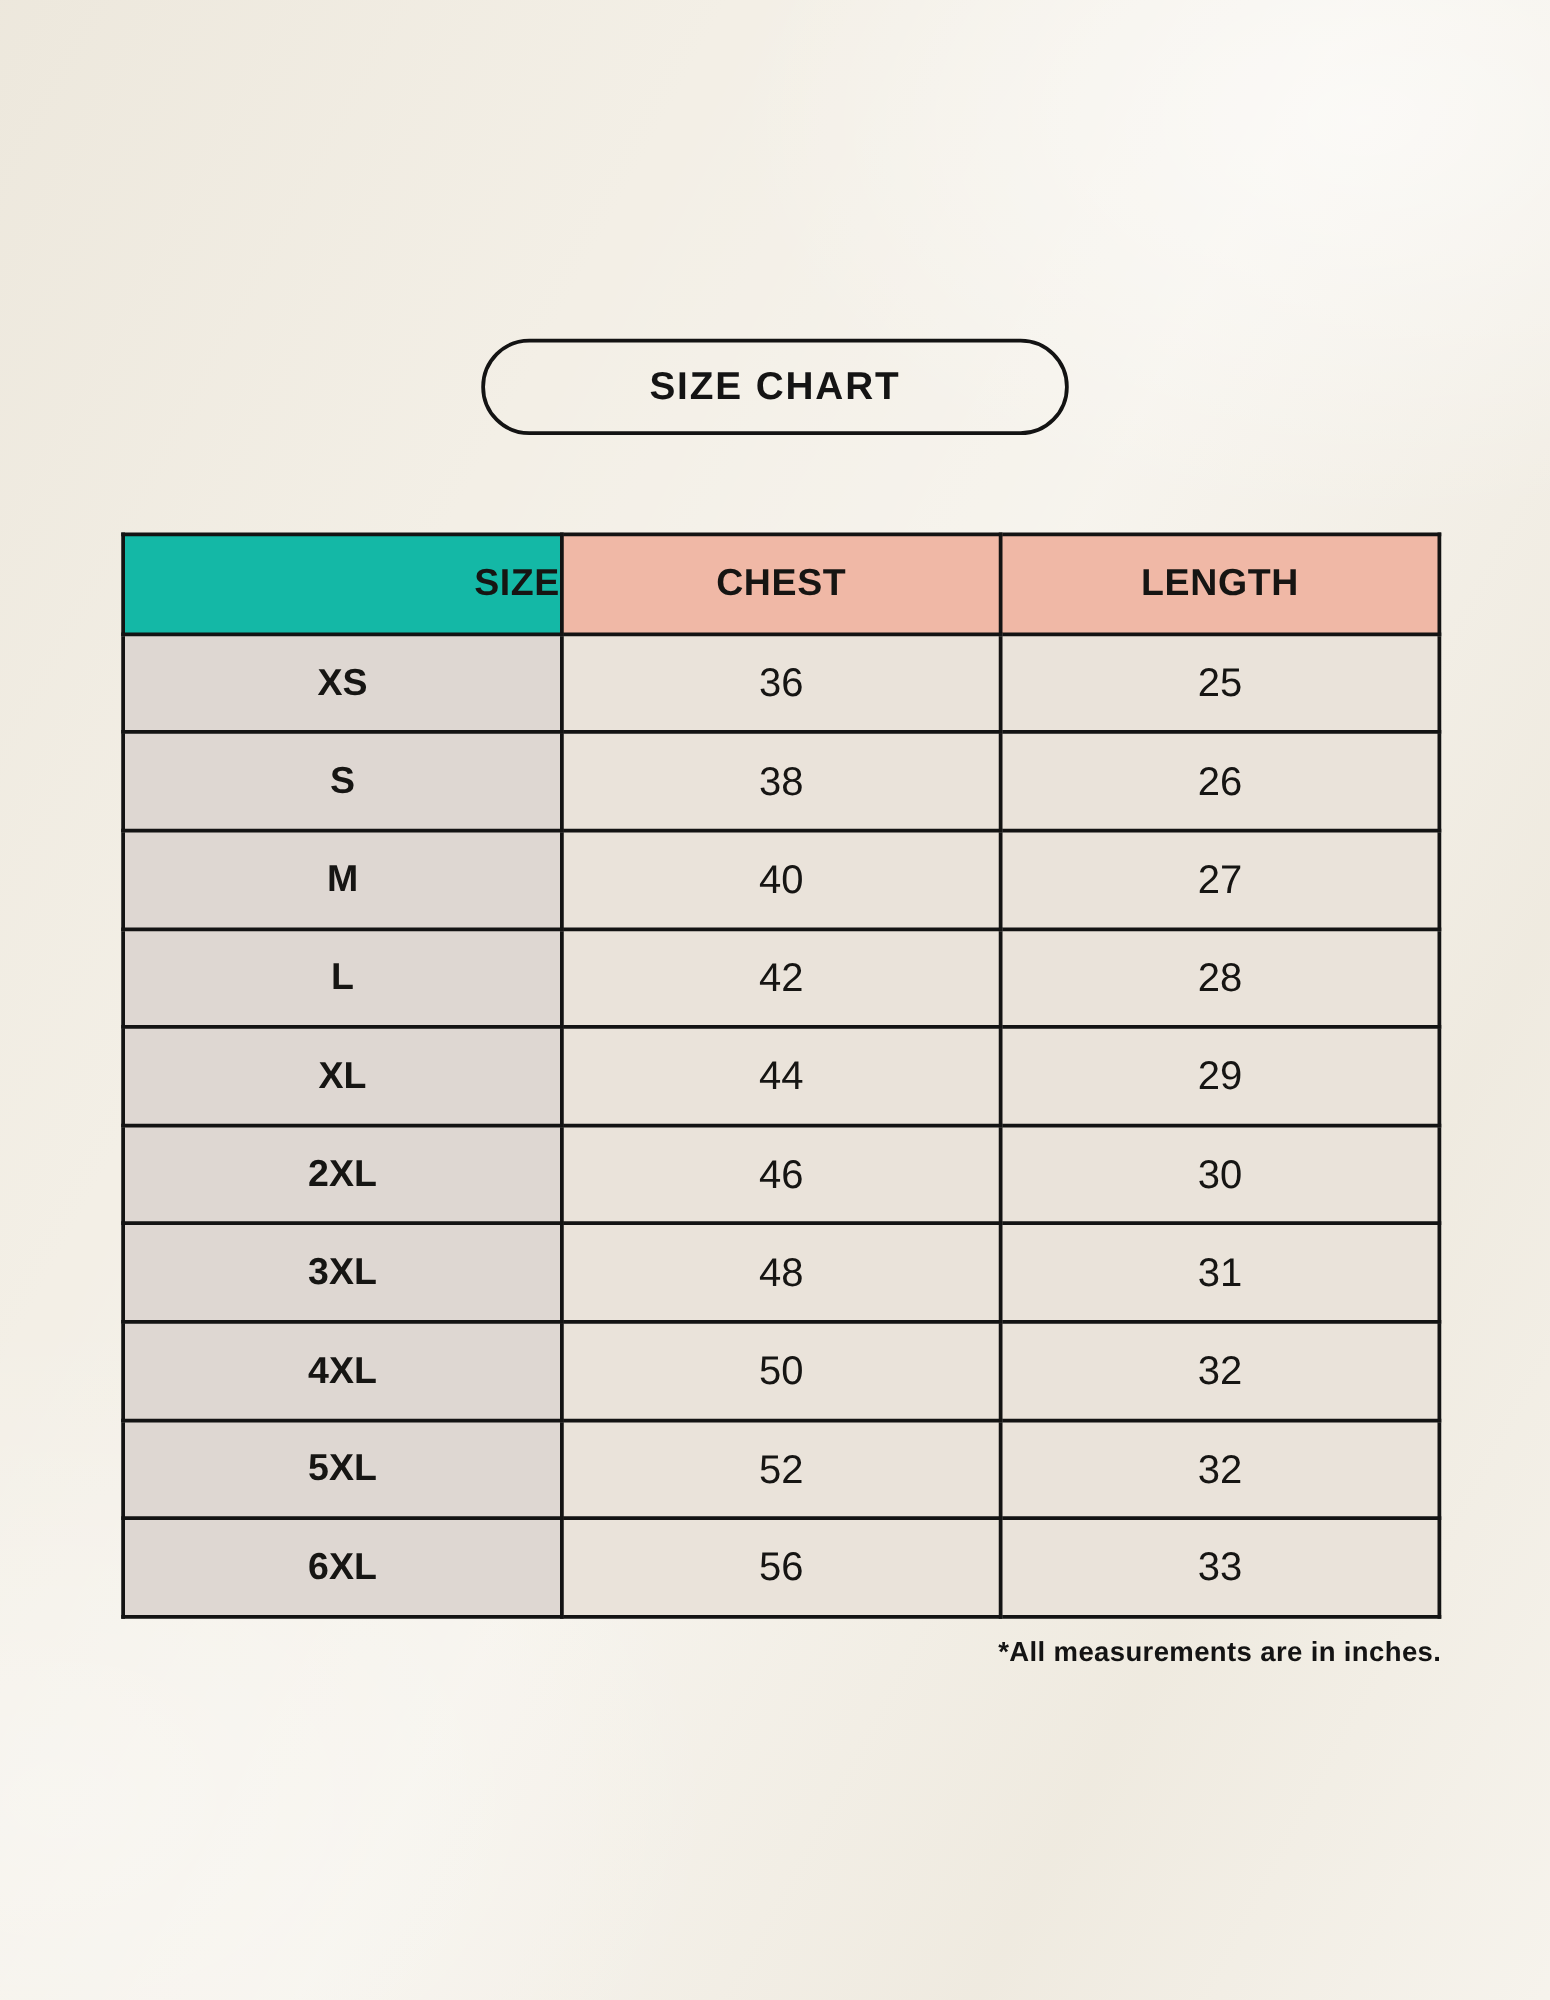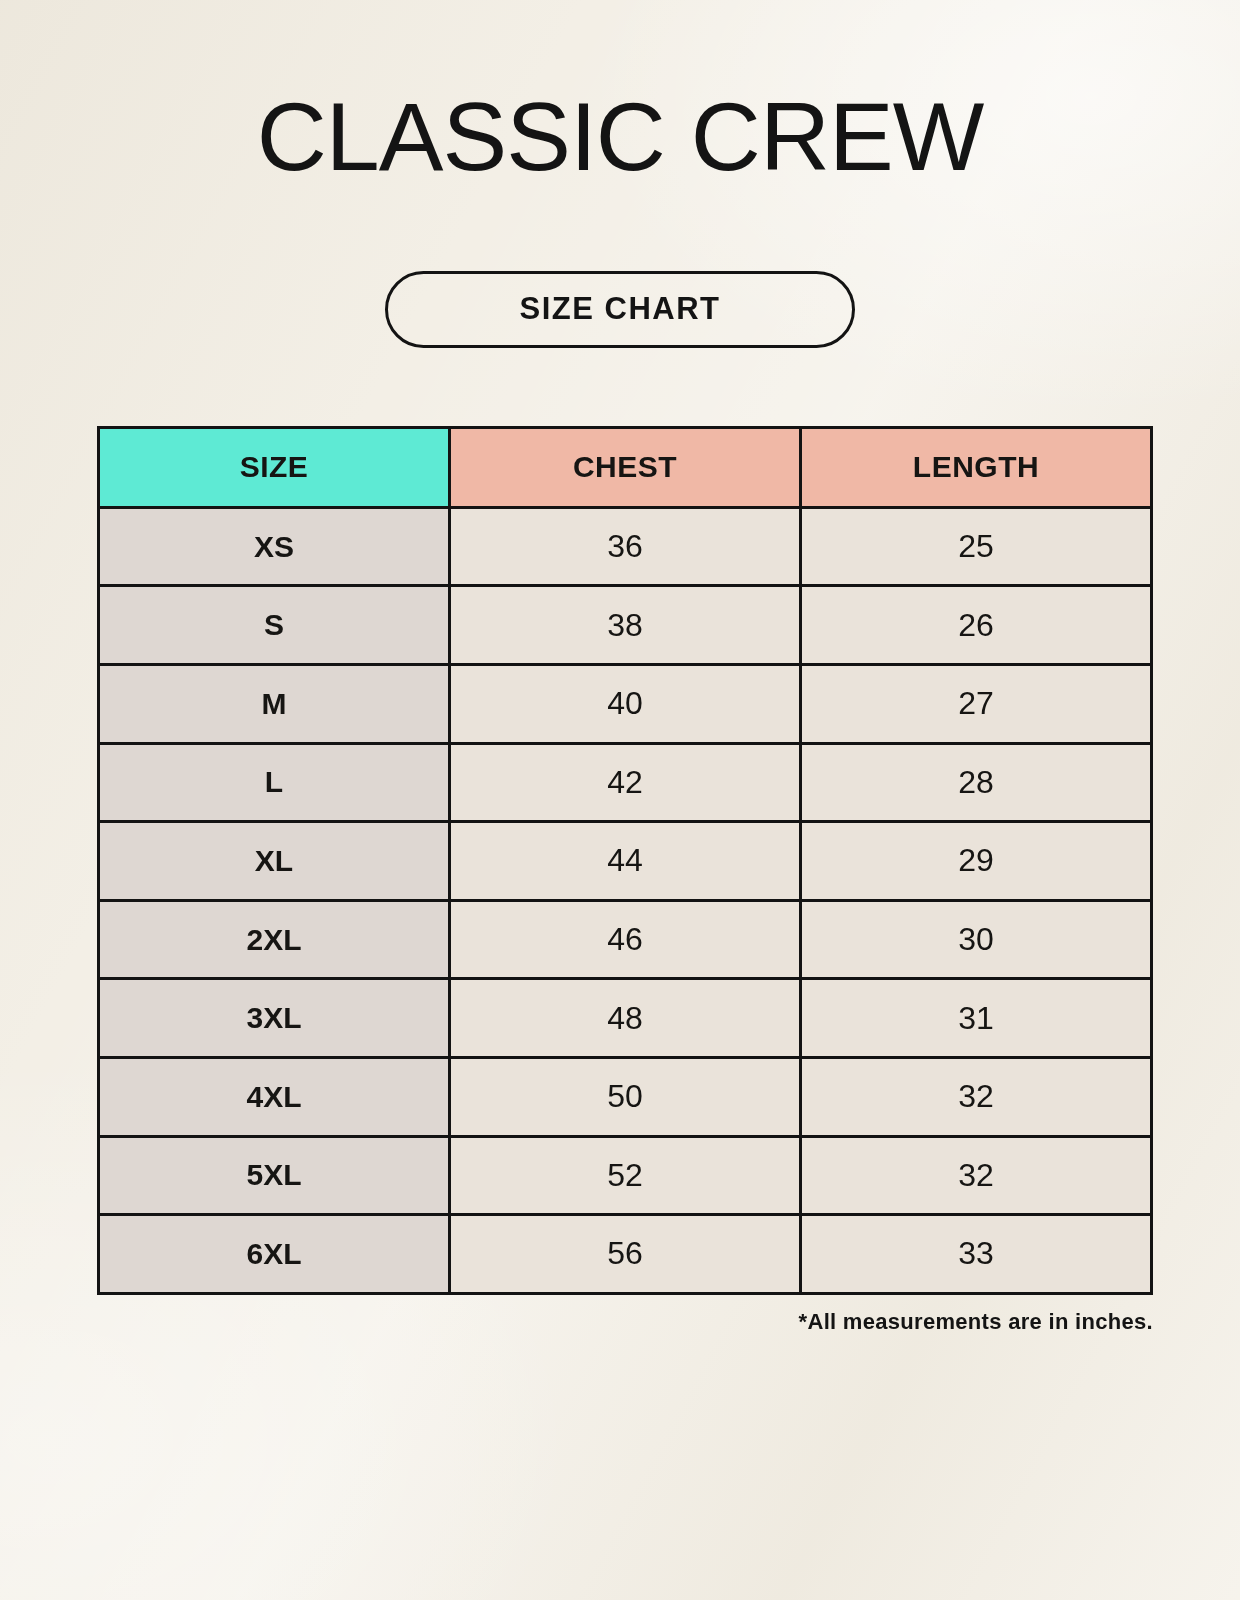--- a/index.html
+++ b/index.html
@@ -75,21 +75,21 @@
     vertical-align: middle;
   }
 
   .size-table thead th {
     height: 80px;
     font-size: 30px;
     font-weight: bold;
     letter-spacing: 0.5px;
   }
 
-  .size-table thead th.col-size   { background: #5eead4; }
+  .size-table thead th.col-size   { background: #14b8a6; text-align: right; }
   .size-table thead th.col-accent { background: #f0b8a6; }
 
   .size-table tbody tr { height: 78.6px; }
 
   .size-table tbody td {
     font-size: 32px;
     background: #eae3da;
     font-weight: normal;
   }
 
@@ -109,21 +109,21 @@
     color: #141414;
   }
 </style>
 </head>
 <body>
 
 <div class="page">
   <div class="content">
 
     <h1 class="title">
-      <span>CLASSIC CREW</span><br>
+      <br>
     </h1>
 
     <button class="pill-button">SIZE CHART</button>
 
     <table class="size-table">
       <thead>
         <tr>
           <th class="col-size">SIZE</th>
           <th class="col-accent">CHEST</th>
           <th class="col-accent">LENGTH</th>

